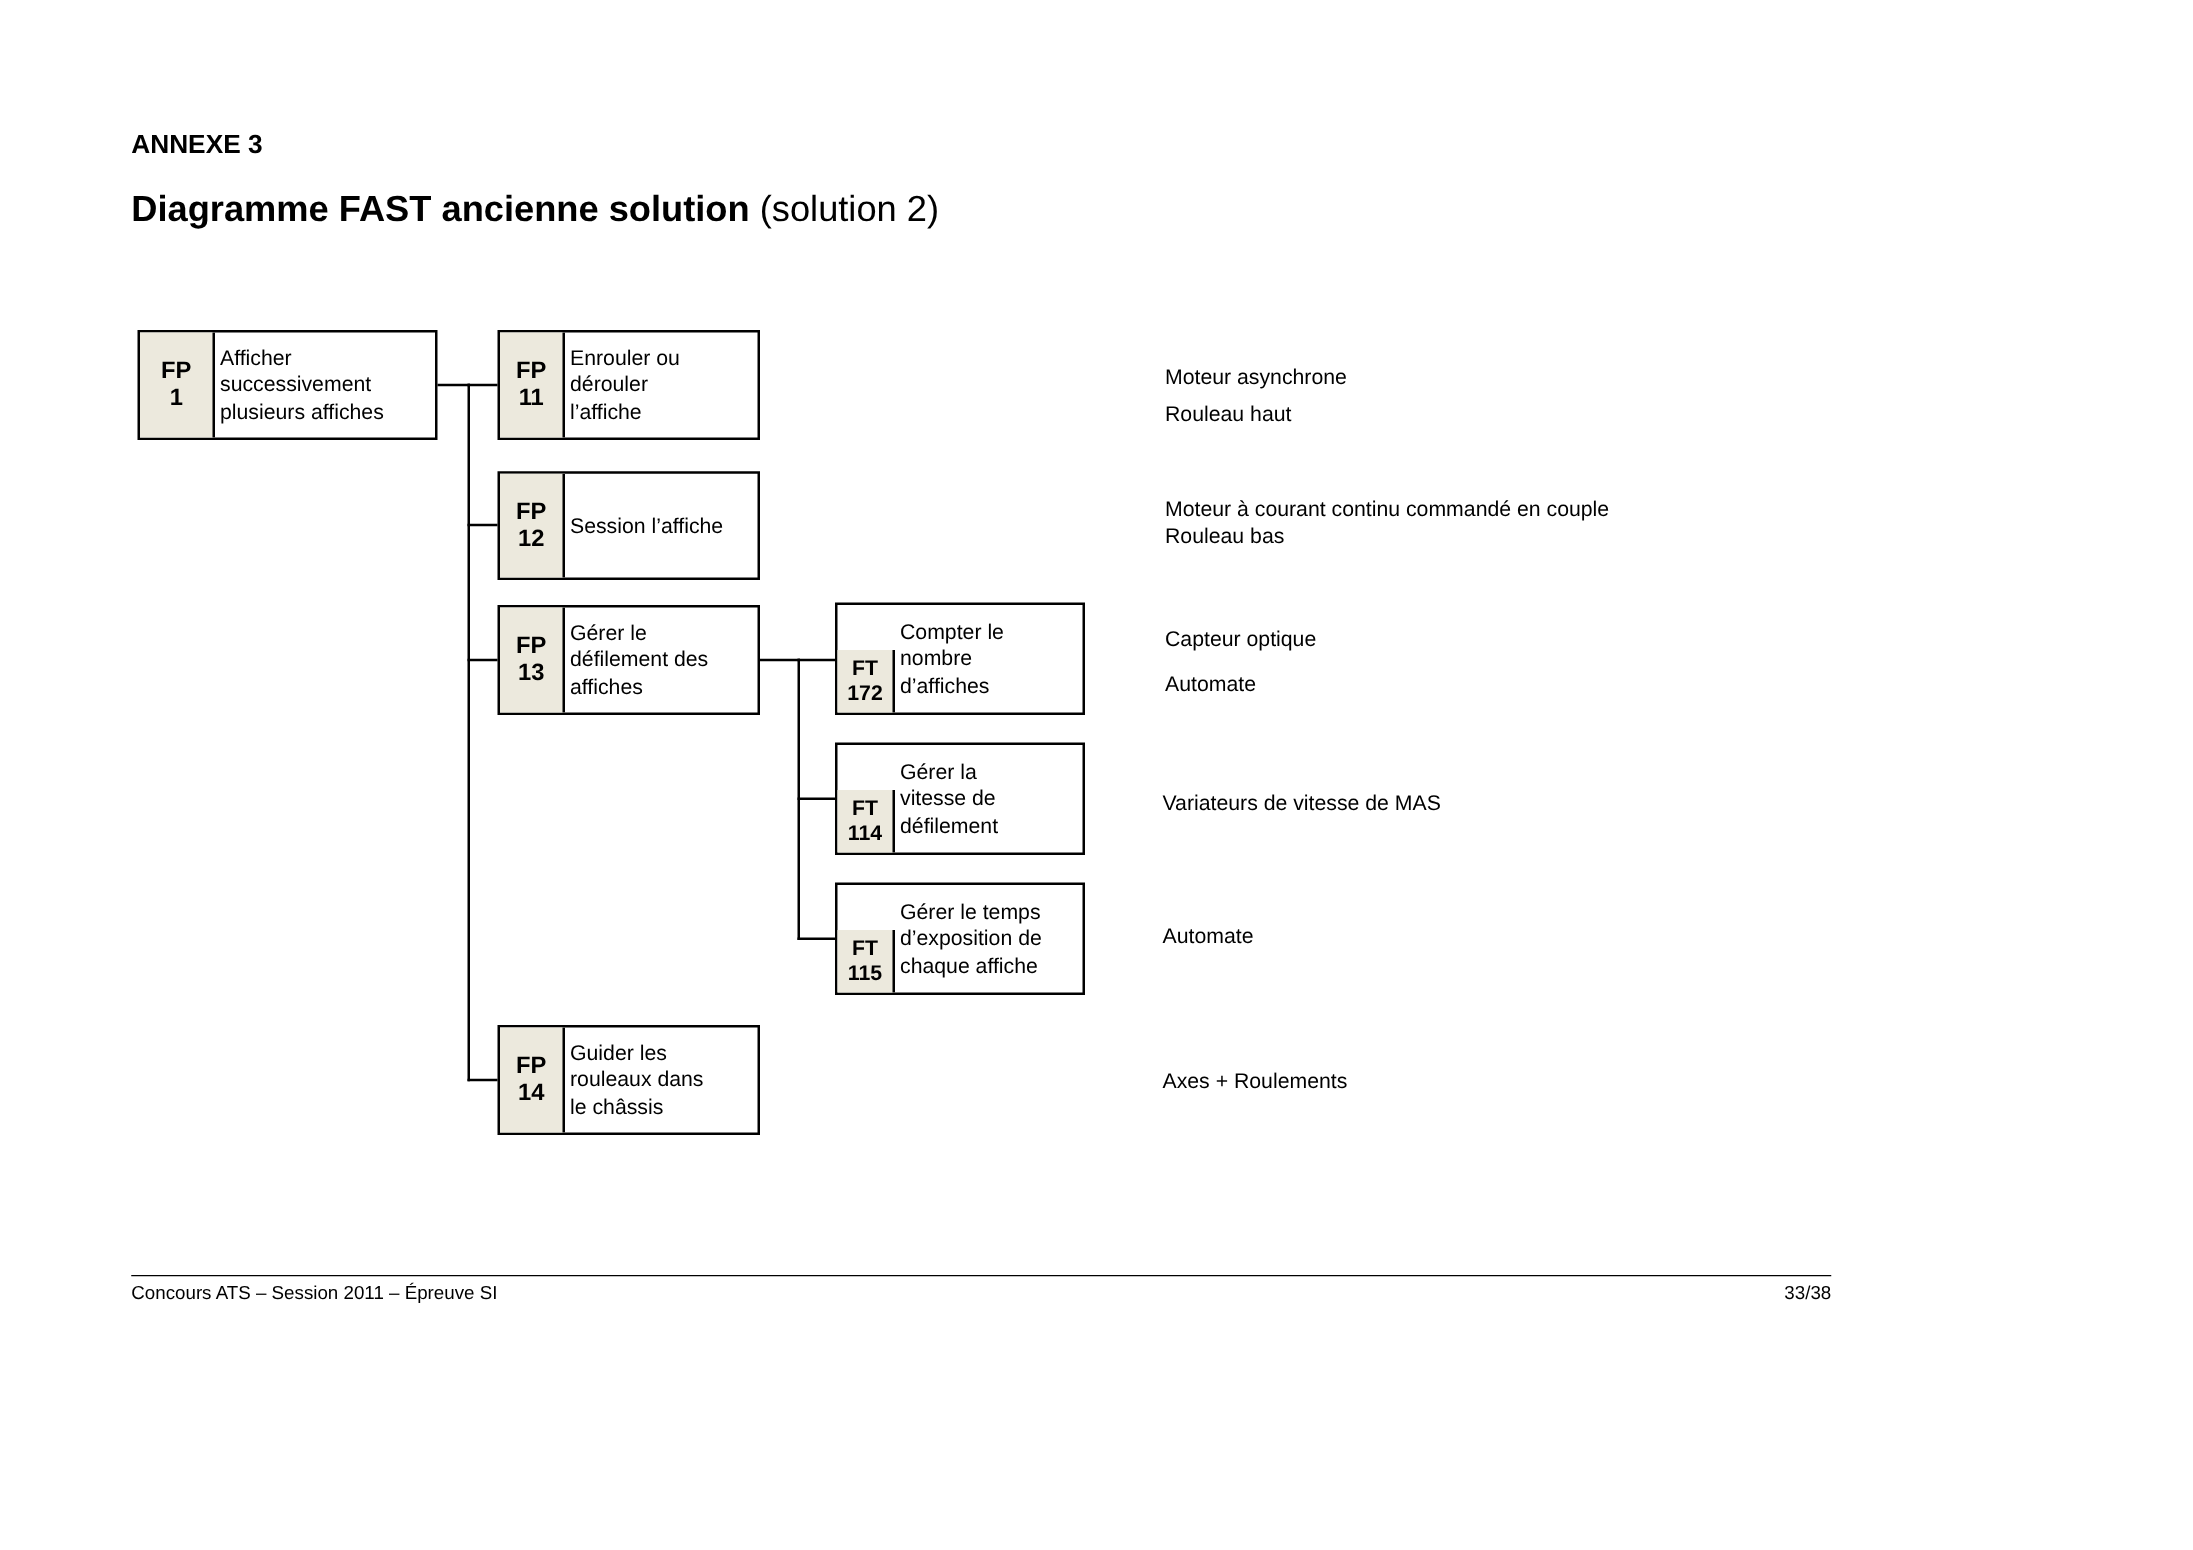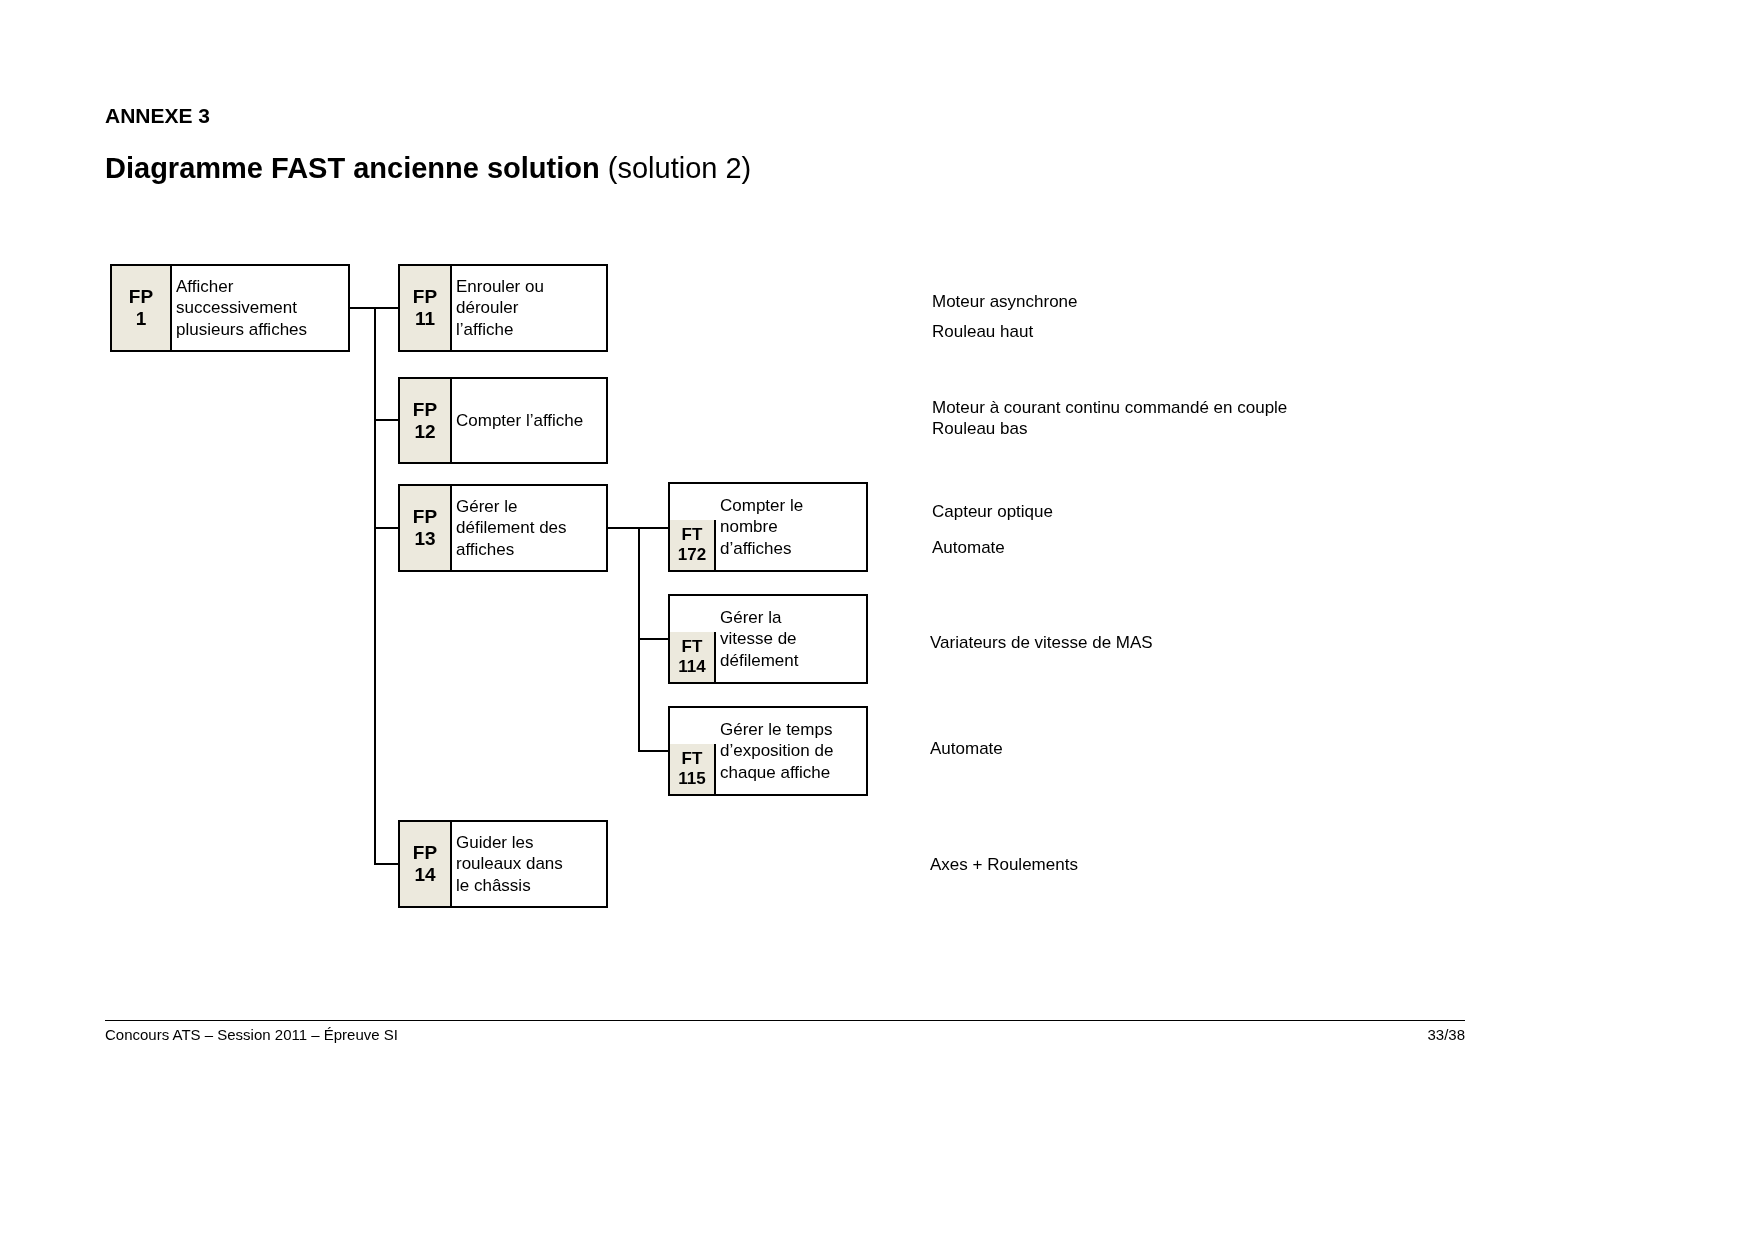--- a/index.html
+++ b/index.html
@@ -117,21 +117,21 @@
     <div class="node-label">Enrouler ou
 dérouler
 l’affiche</div>
   </div>
 
   <div class="node" style="left:398px; top:377px; width:210px; height:87px;">
     <div class="node-code">
       <span>FP</span>
       <span>12</span>
     </div>
-    <div class="node-label">Compter l’affiche</div>
+    <div class="node-label">Session l’affiche</div>
   </div>
 
   <div class="node" style="left:398px; top:484px; width:210px; height:88px;">
     <div class="node-code">
       <span>FP</span>
       <span>13</span>
     </div>
     <div class="node-label">Gérer le
 défilement des
 affiches</div>

